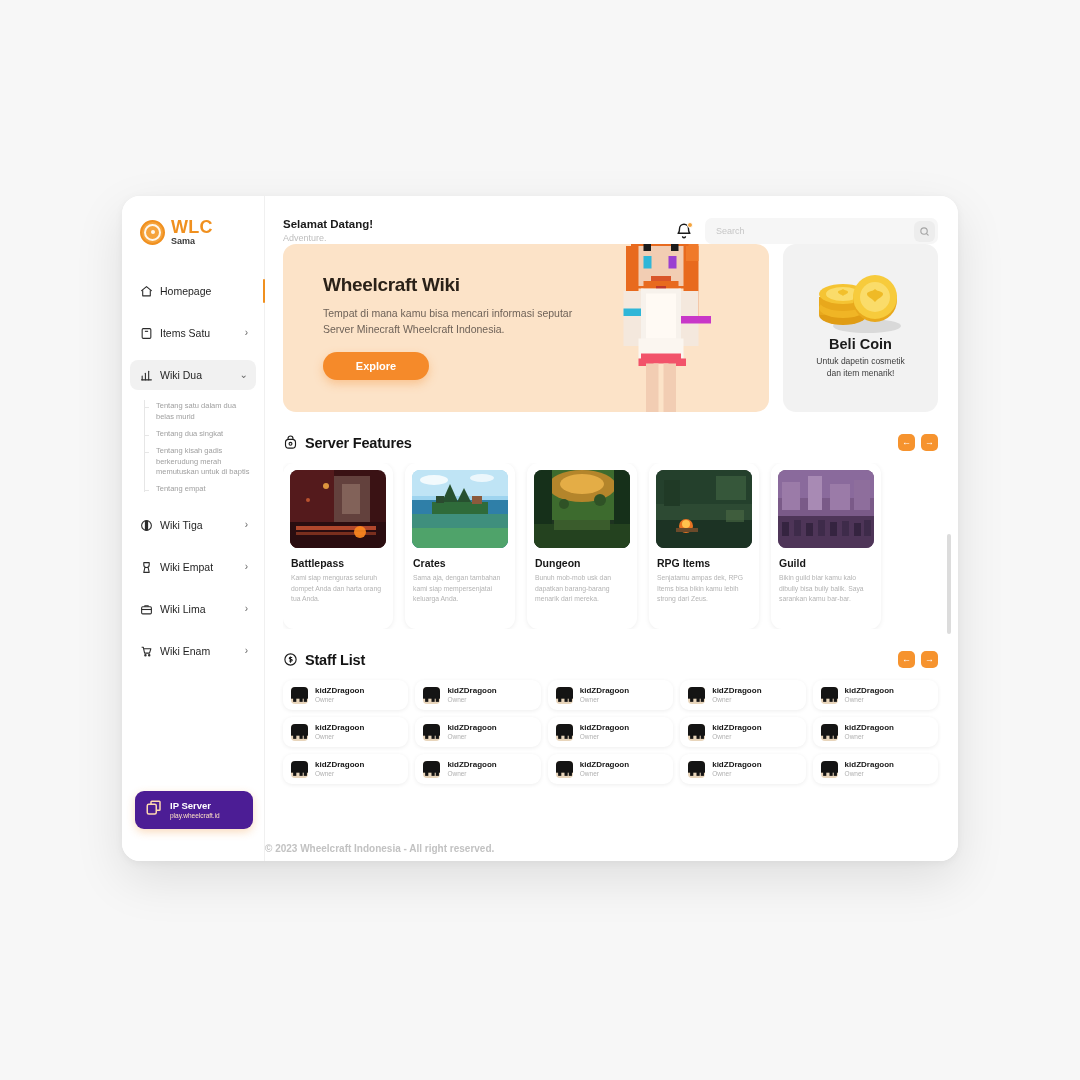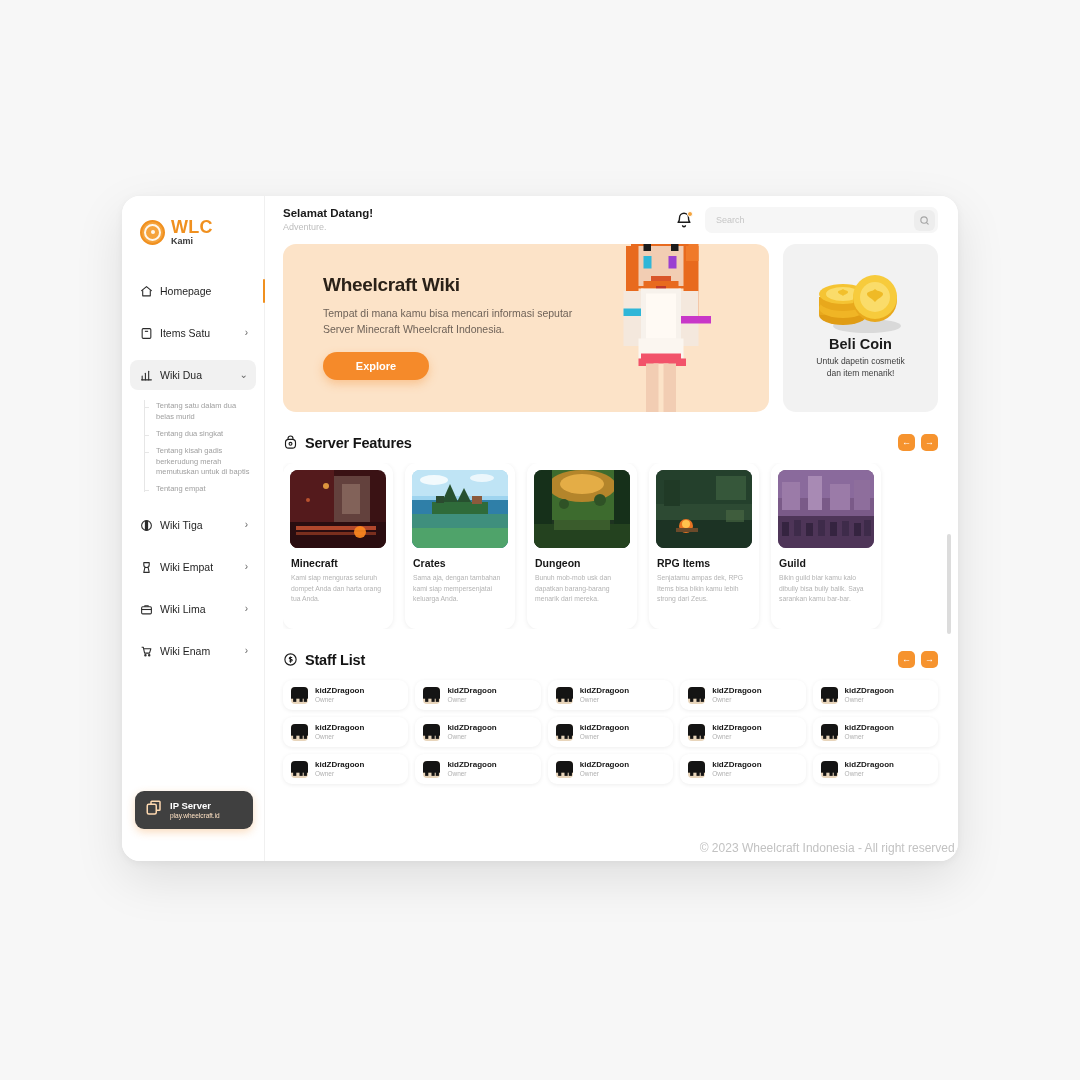--- a/index.html
+++ b/index.html
@@ -104,41 +104,41 @@
     padding: 3px 10px 3px 6px; position: relative; cursor: pointer;
   }
   .sub-item::before {
     content: ""; position: absolute;
     left: -6px; top: 9px; width: 5px; height: 1px; background: #e6e6e6;
   }
 
   #ip-server {
     position: absolute; left: 13px; bottom: 32px;
     width: 118px; height: 38px;
-    background: #404040; border-radius: 9px;
+    background: #4c1d95; border-radius: 9px;
     display: flex; align-items: center; gap: 7px;
     padding: 0 10px; cursor: pointer;
     box-shadow: 0 3px 8px rgba(240,138,40,0.3);
   }
   #ip-server .copy-ico { color: #ffd9b0; flex: 0 0 18px; }
   .ip-text { line-height: 1.25; }
   .ip-title { font-size: 9.5px; font-weight: bold; color: #ffffff; }
   .ip-sub { font-size: 6.5px; color: #ffe2c4; }
 
   
   #main {
     flex: 1; height: 100%; position: relative;
     background: #ffffff; display: flex; flex-direction: column;
     min-width: 0;
   }
 
   
   #topbar {
     height: 48px; flex: 0 0 48px;
-    display: flex; align-items: center;
+    display: flex; align-items: flex-end;
     padding: 0 20px 0 18px; gap: 20px;
   }
   .greeting { line-height: 1.2; }
   .greeting .g1 { font-size: 11.5px; font-weight: bold; color: #191919; }
   .greeting .g2 { font-size: 9px; color: #bdbdbd; margin-top: 1px; }
   .topbar-right {
     margin-left: auto; display: flex; align-items: center; gap: 12px;
   }
   .bell {
     width: 18px; height: 18px; position: relative; cursor: pointer;
@@ -277,36 +277,36 @@
   .staff-meta { line-height: 1.2; min-width: 0; }
   .staff-name {
     font-size: 8px; font-weight: bold; color: #161616;
     white-space: nowrap; overflow: hidden; text-overflow: ellipsis;
   }
   .staff-role { font-size: 6.5px; color: #b0b0b0; }
 
   
   #footer {
     height: 26px; flex: 0 0 26px;
-    display: flex; align-items: center; justify-content: flex-end;
-    font-size: 12px; color: #c2c2c2;
+    display: flex; align-items: center; justify-content: flex-start;
+    font-size: 10px; color: #c2c2c2; font-weight: bold;
   }
 </style>
 </head>
 <body>
 
 <div id="app-window">
 
   <aside id="sidebar">
 
     <div class="brand">
       <div class="brand-mark"></div>
       <div class="brand-text">
         <div class="brand-title">WLC</div>
-        <div class="brand-sub">Kami</div>
+        <div class="brand-sub">Sama</div>
       </div>
     </div>
 
     <nav class="nav">
 
       <div class="nav-item">
         <span class="ico">
           <svg width="13" height="13" viewBox="0 0 24 24" fill="none" stroke="currentColor" stroke-width="2" stroke-linecap="round" stroke-linejoin="round">
               <path d="M3 10.5 12 3l9 7.5"></path>
               <path d="M5 10v10h14V10"></path>
@@ -531,21 +531,21 @@
                 <rect x="44" y="6" width="36" height="60" fill="#6b4a44" opacity="0.85"></rect>
                 <rect x="52" y="14" width="18" height="30" fill="#8a6a60" opacity="0.8"></rect>
                 <rect x="0" y="52" width="96" height="26" fill="#2a0d10"></rect>
                 <rect x="6" y="56" width="80" height="4" fill="#b0472c"></rect>
                 <rect x="6" y="62" width="80" height="3" fill="#7a2f1e"></rect>
                 <circle cx="70" cy="62" r="6" fill="#ff8a1f" opacity="0.9"></circle>
                 <circle cx="36" cy="16" r="3" fill="#ffb347" opacity="0.8"></circle>
                 <circle cx="18" cy="30" r="2" fill="#ff7a3c" opacity="0.6"></circle>
               </svg>
             </div>
-            <div class="feat-title">Minecraft</div>
+            <div class="feat-title">Battlepass</div>
             <div class="feat-desc">Kami siap menguras seluruh dompet Anda dan harta orang tua Anda.</div>
           </div>
 
           <div class="feat-card">
             <div class="feat-thumb">
               <svg width="100%" height="100%" viewBox="0 0 96 78" preserveAspectRatio="none">
                 <rect width="96" height="78" fill="#9ed4ef"></rect>
                 <rect y="0" width="96" height="26" fill="#bfe4f5"></rect>
                 <ellipse cx="22" cy="10" rx="14" ry="5" fill="#ffffff" opacity="0.8"></ellipse>
                 <ellipse cx="70" cy="8" rx="12" ry="4" fill="#ffffff" opacity="0.7"></ellipse>

